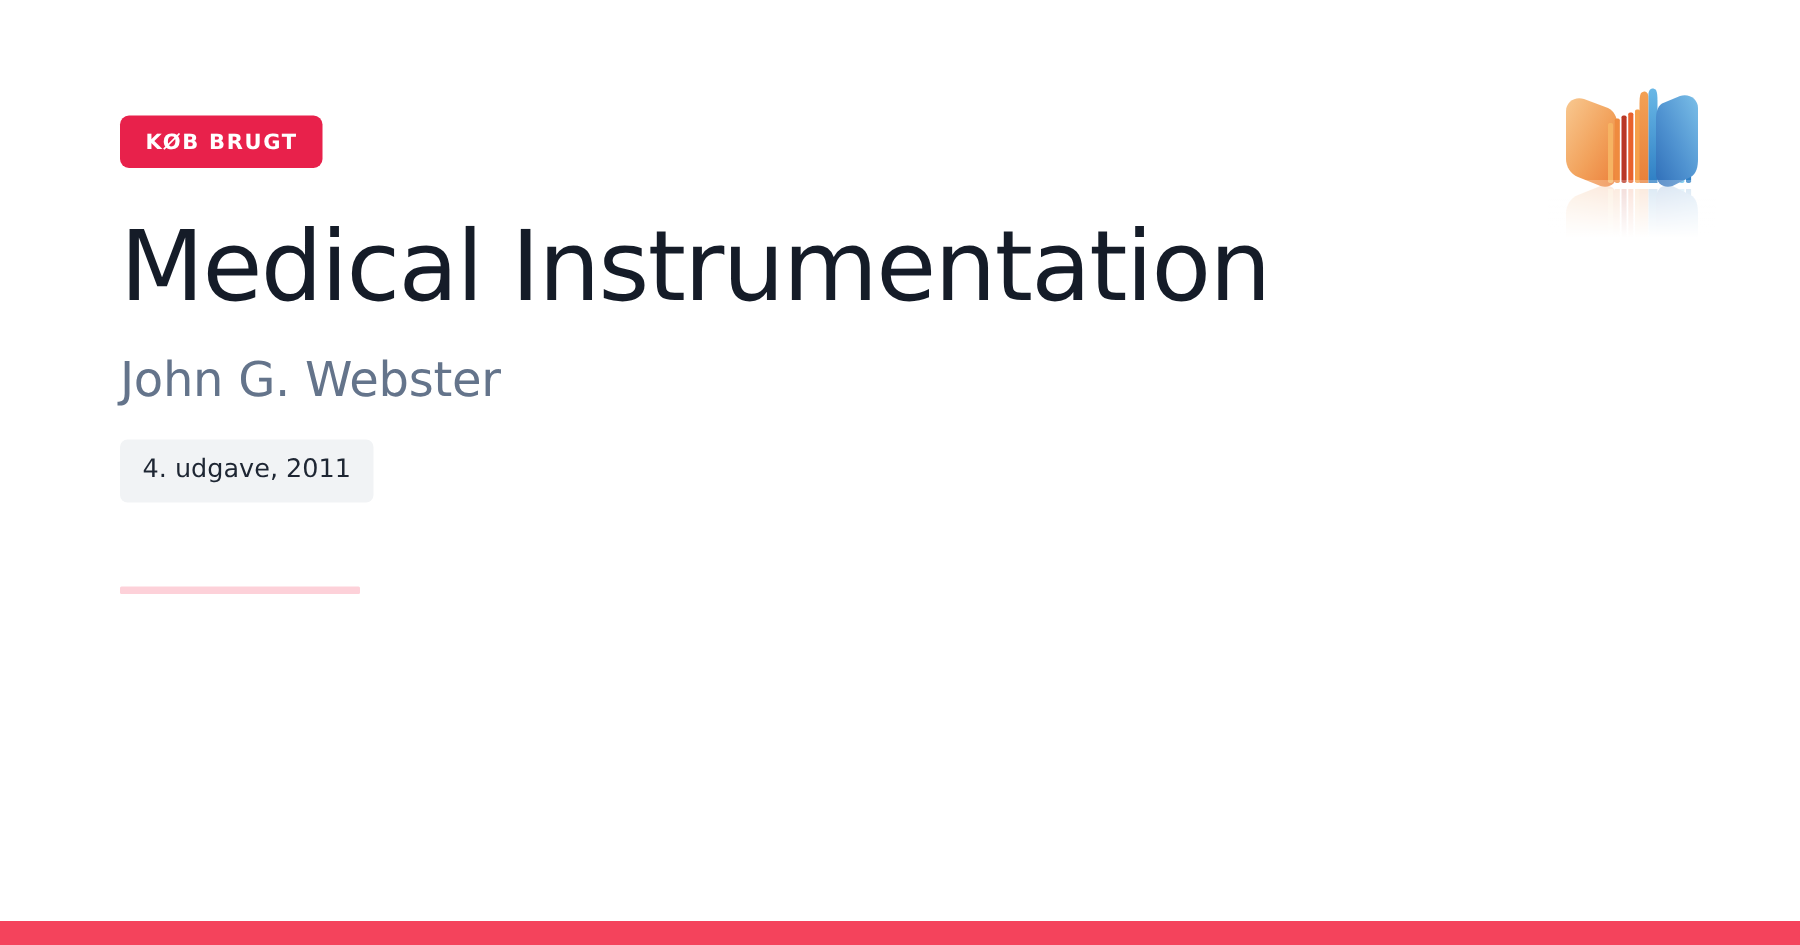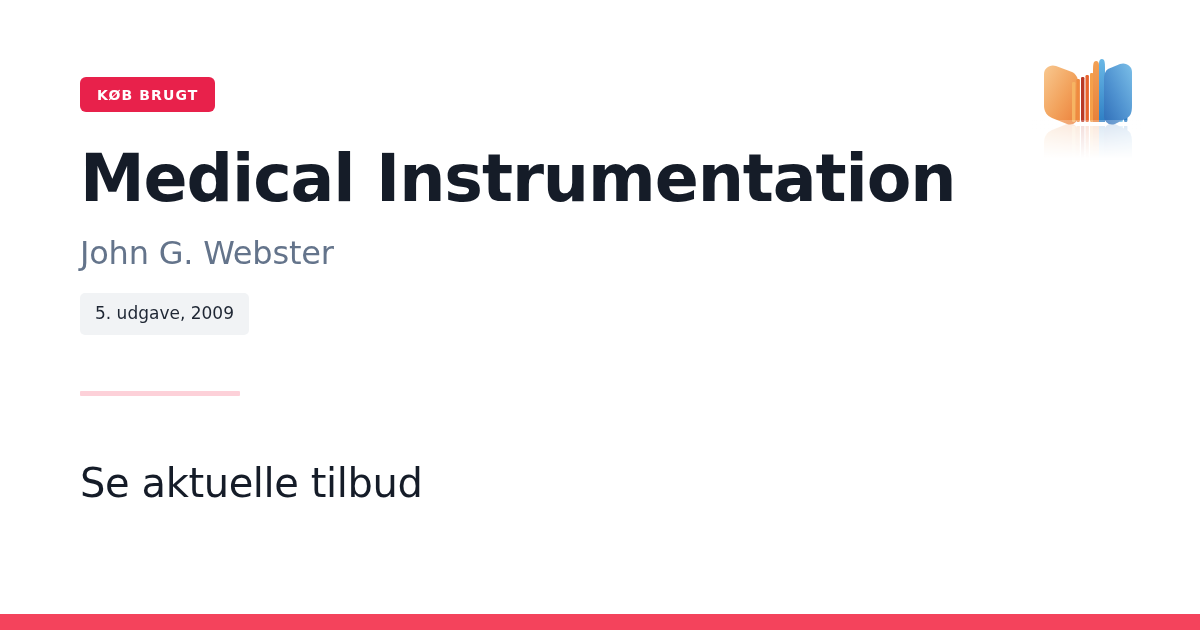--- a/index.html
+++ b/index.html
@@ -52,21 +52,21 @@
     line-height: 1;
     padding: 11px 17px 10px 17px;
     border-radius: 6px;
     text-transform: uppercase;
     white-space: nowrap;
   }
 
   .title {
     margin-top: 33px;
     font-size: 65px;
-    font-weight: bold;
+    font-weight: normal;
     line-height: 1.04;
     letter-spacing: -1.1px;
     color: #151c28;
     white-space: nowrap;
   }
 
   .author {
     margin-top: 21px;
     font-size: 32px;
     font-weight: normal;
@@ -199,23 +199,22 @@
   </div>
 
   <div class="content">
 
     <div class="badge">KØB BRUGT</div>
 
     <h1 class="title">Medical Instrumentation</h1>
 
     <div class="author">John G. Webster</div>
 
-    <div class="edition-chip">5. udgave, 2009</div>
+    <div class="edition-chip">4. udgave, 2011</div>
 
     <div class="divider"></div>
 
-    <div class="cta">Se aktuelle tilbud</div>
 
   </div>
 
   <div class="bottom-bar"></div>
 
 </div>
 
 </body></html>

